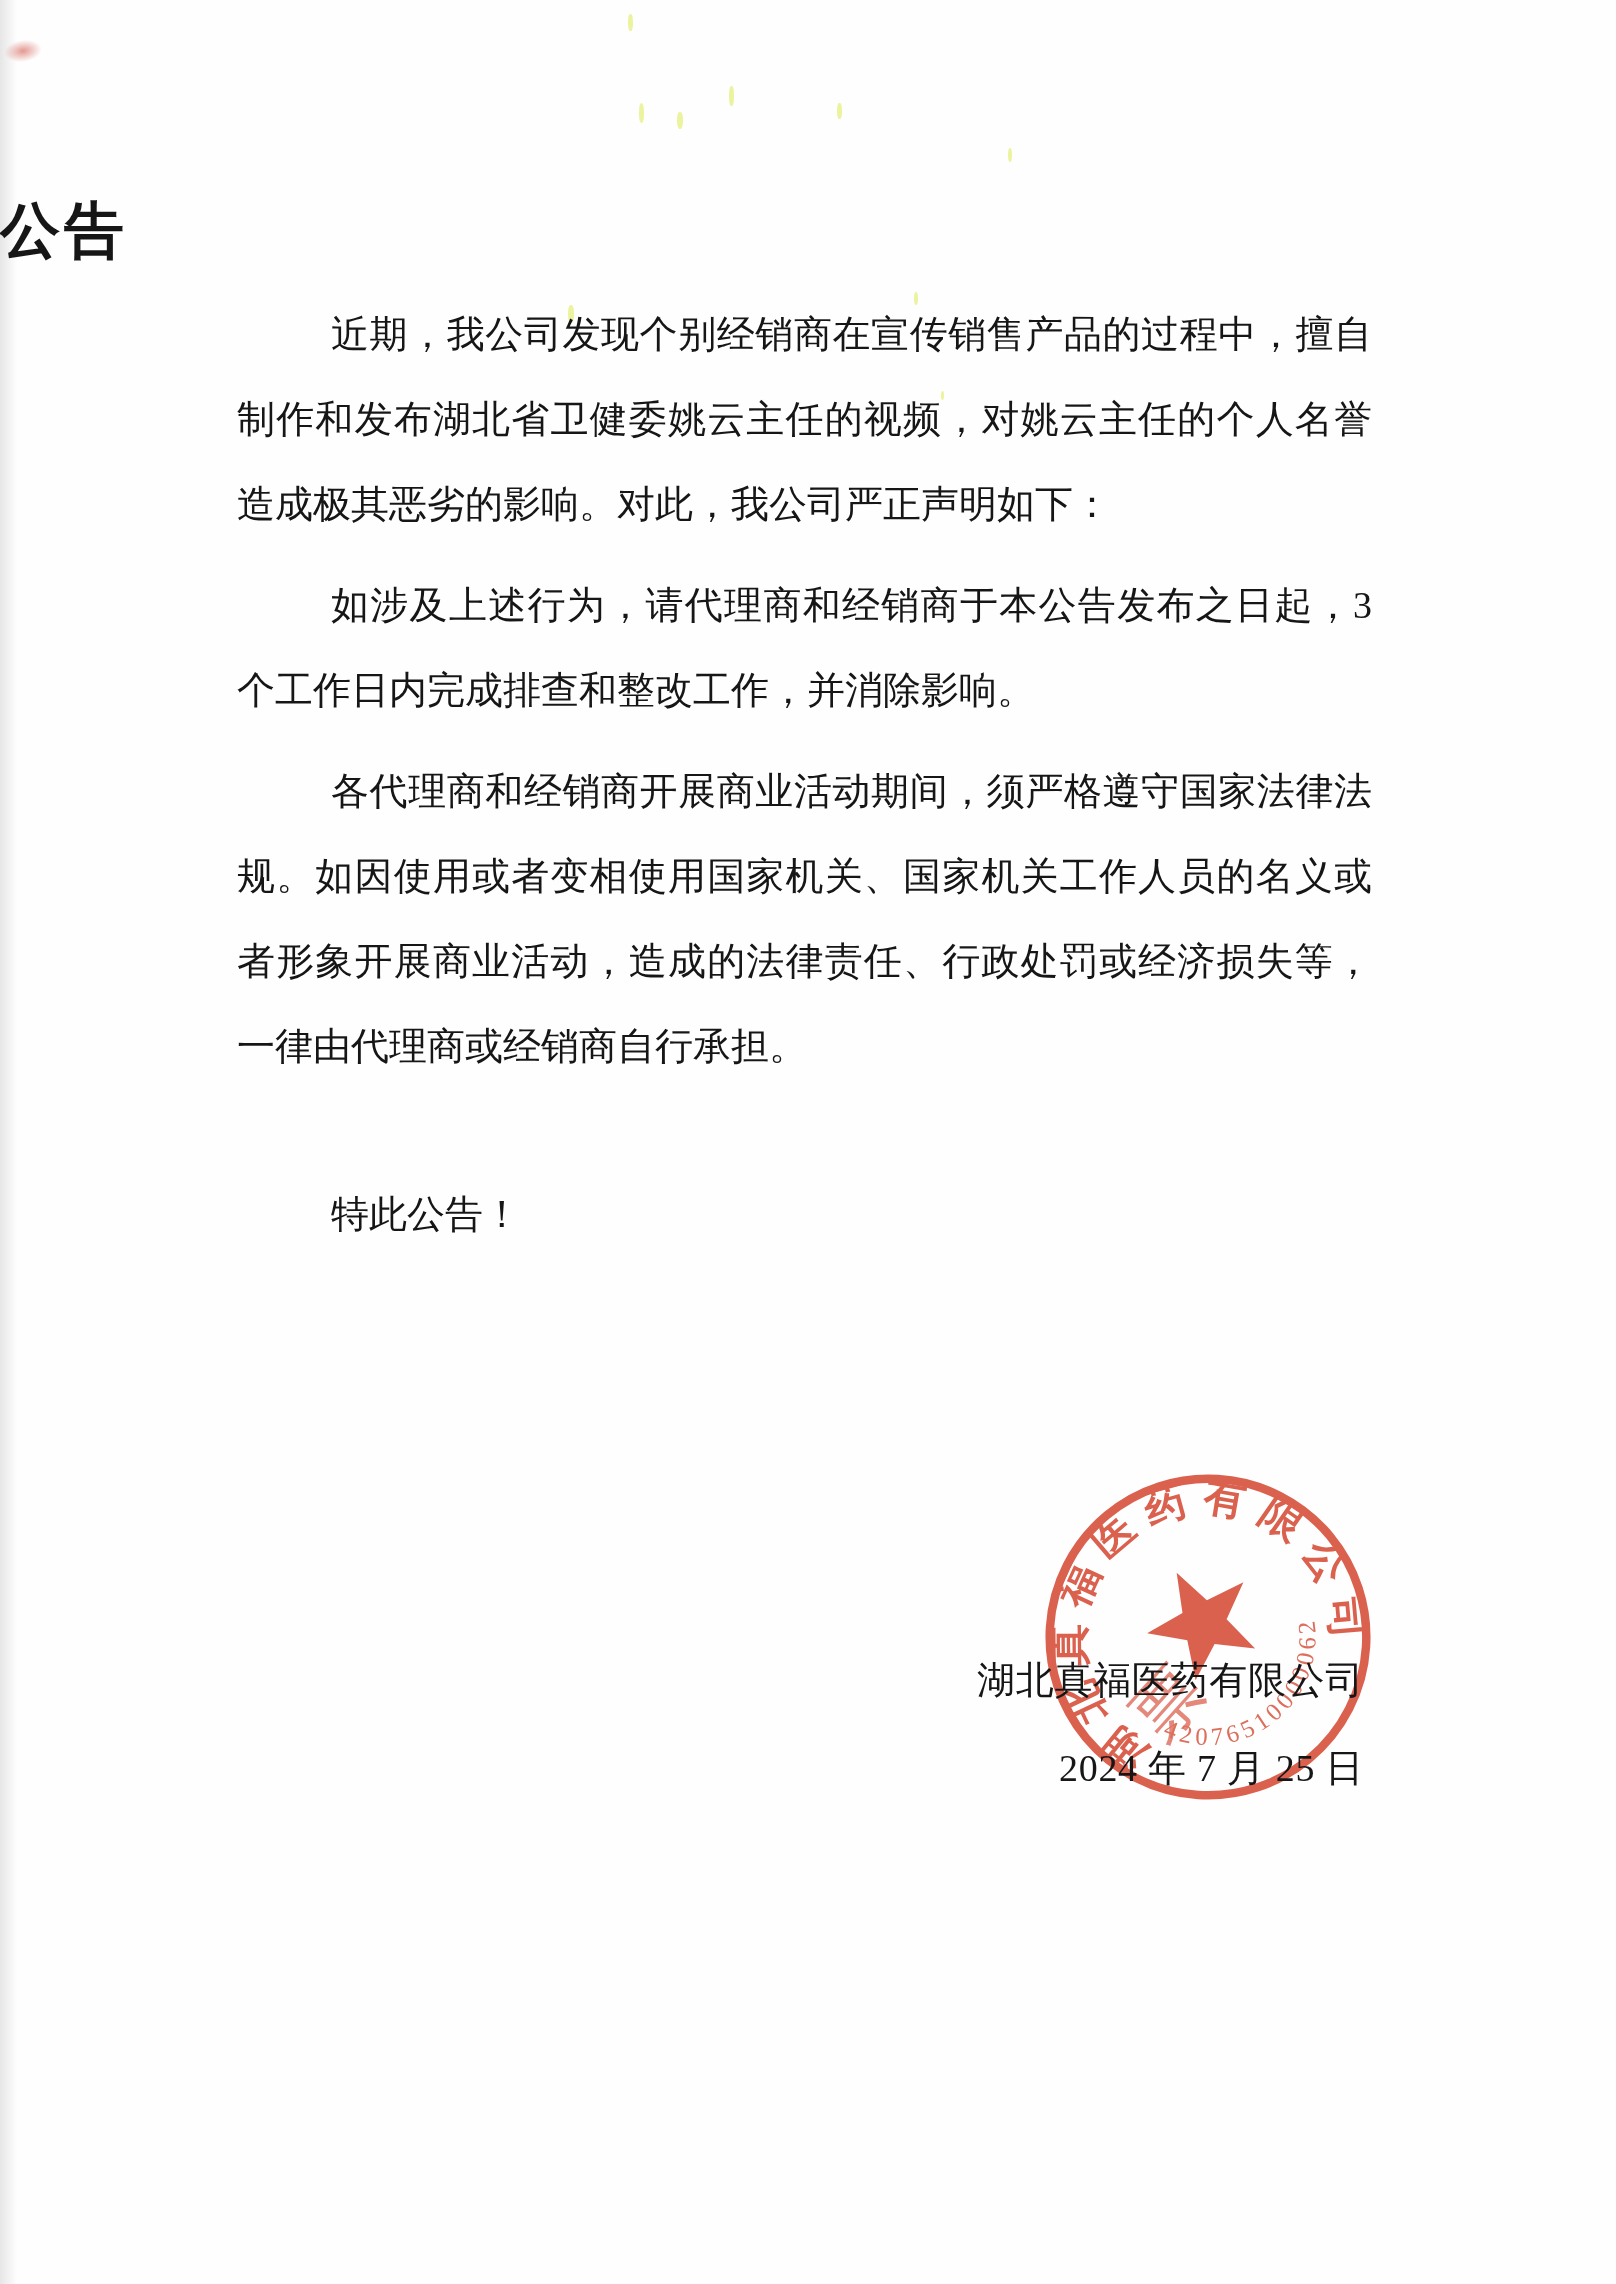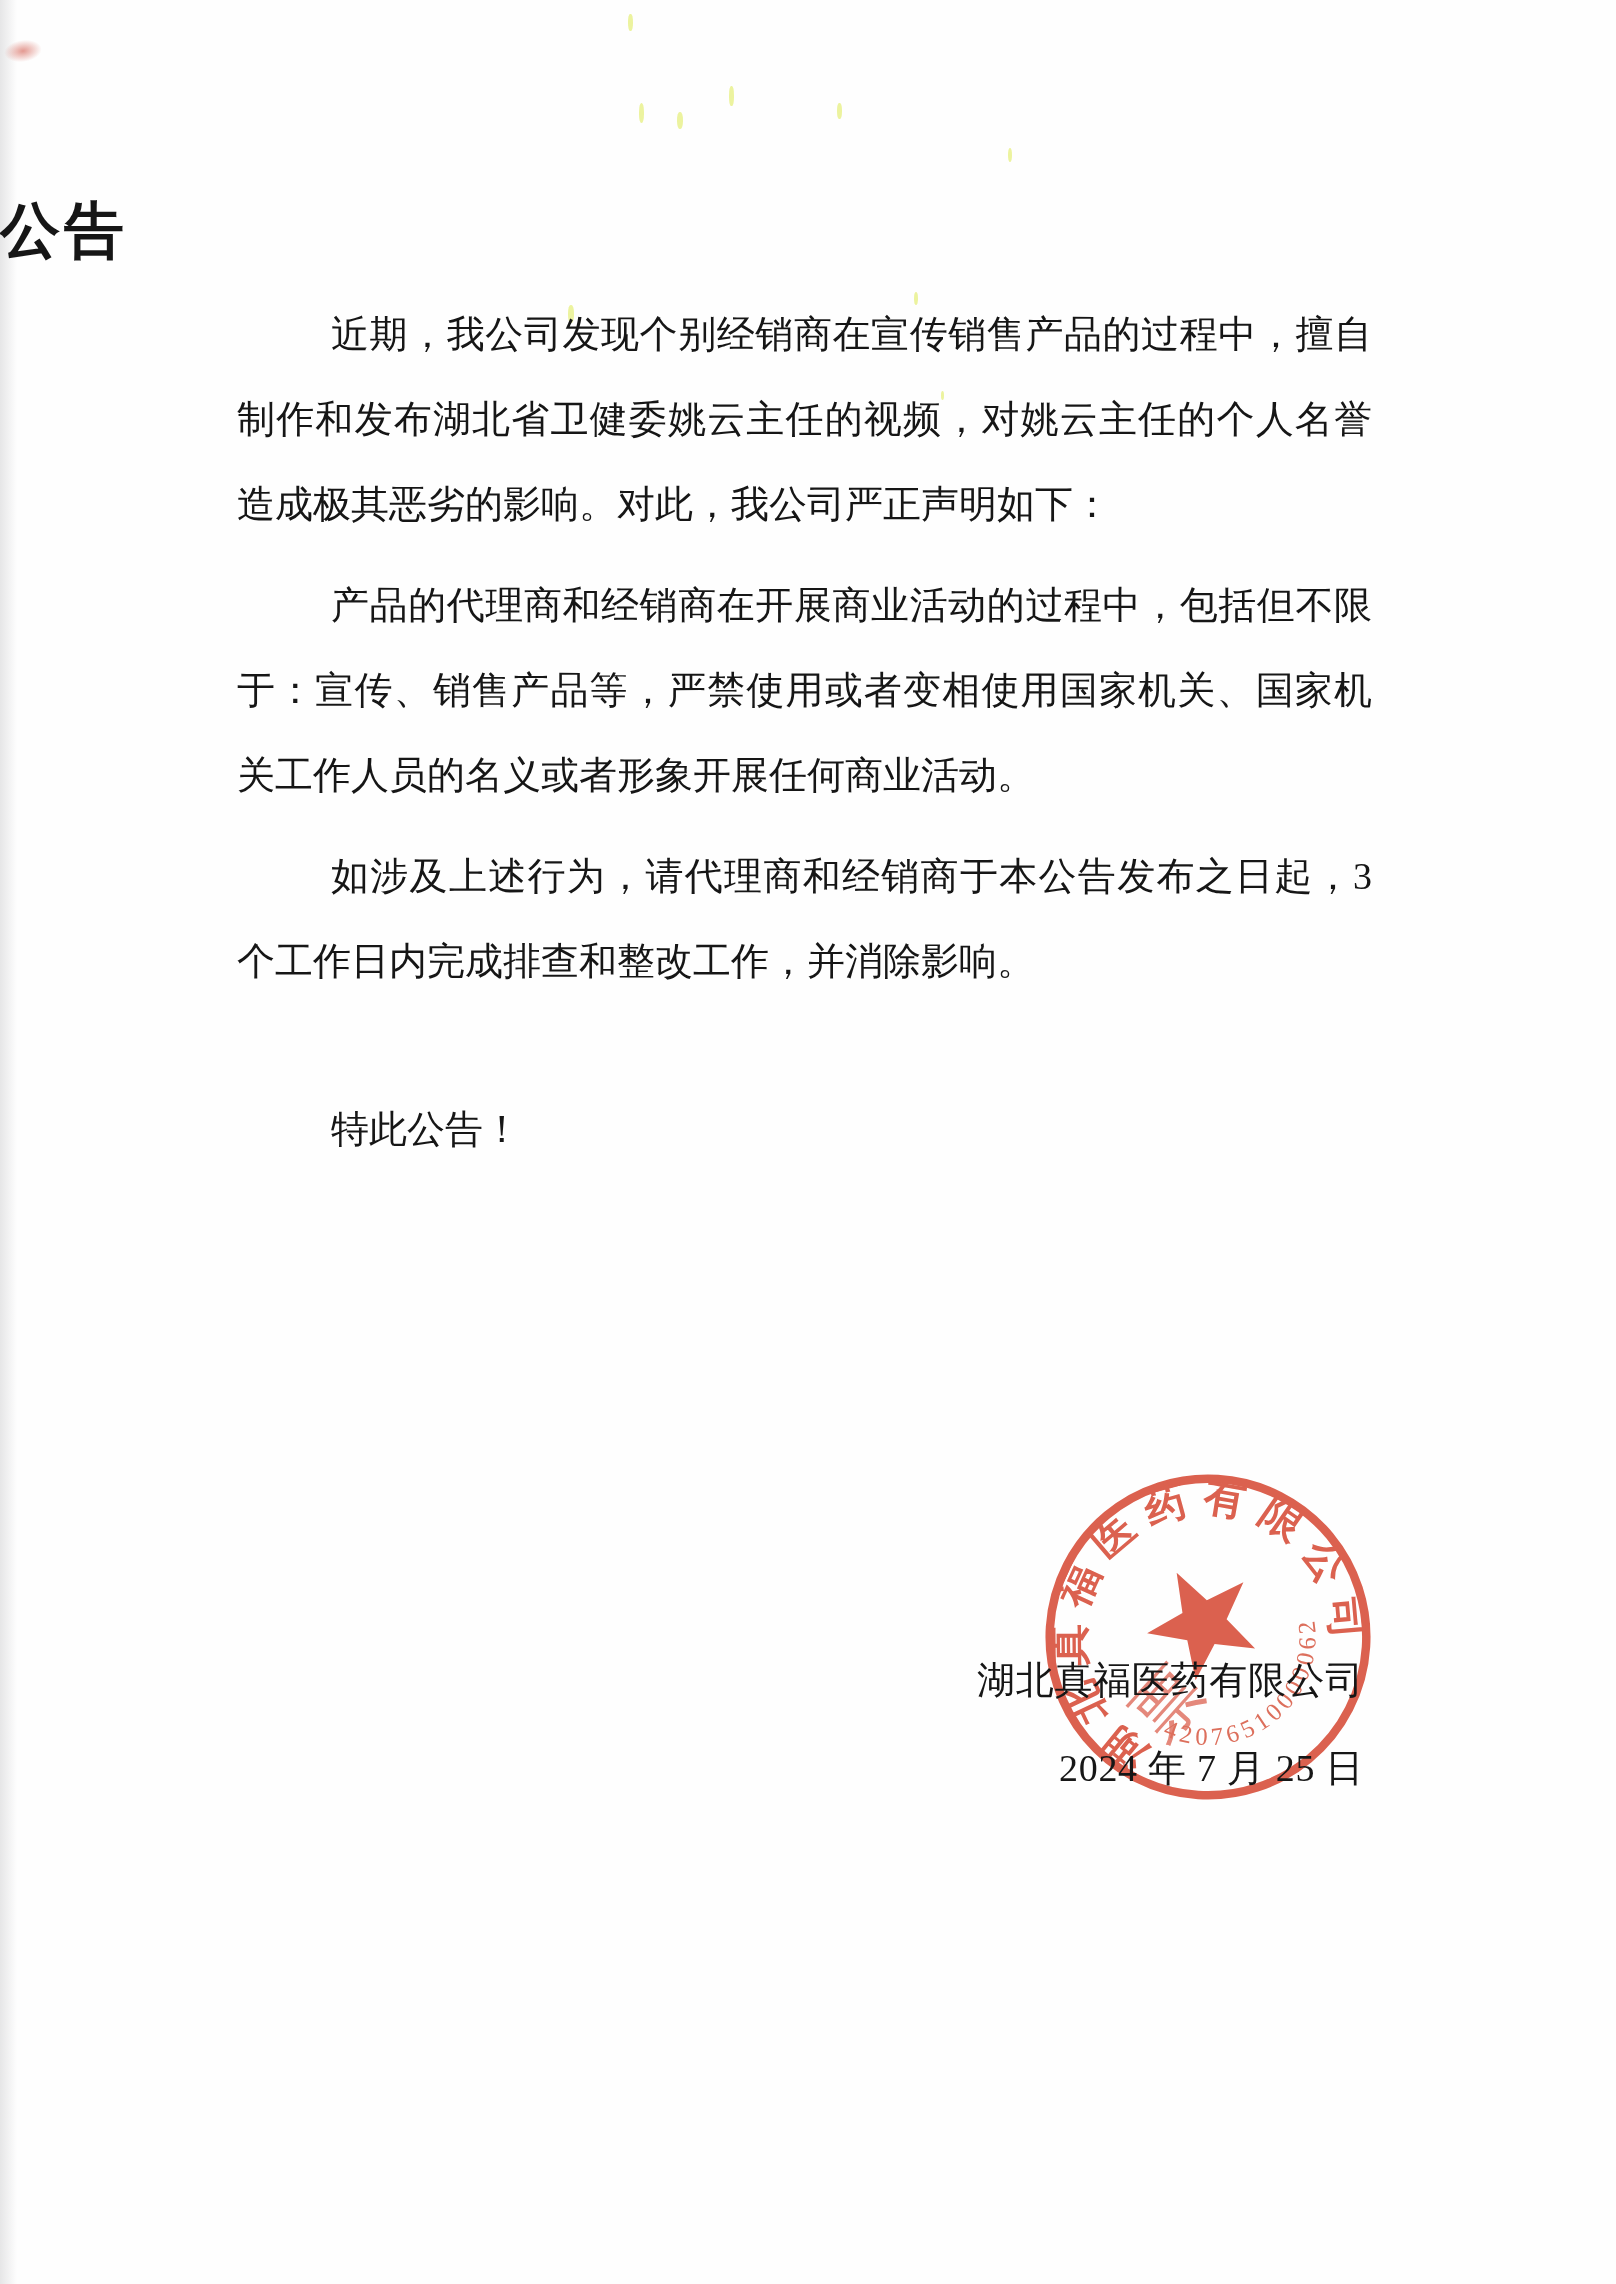--- a/index.html
+++ b/index.html
@@ -118,22 +118,22 @@
   <div class="speck sp5"></div>
   <div class="speck sp6"></div>
   <div class="speck sp7"></div>
   <div class="speck sp8"></div>
   <div class="speck sp9"></div>
 
   <h1 class="title">公告</h1>
 
   <div class="body-text">
     <p>近期，我公司发现个别经销商在宣传销售产品的过程中，擅自制作和发布湖北省卫健委姚云主任的视频，对姚云主任的个人名誉造成极其恶劣的影响。对此，我公司严正声明如下：</p>
-    <p>产品的代理商和经销商在开展商业活动的过程中，包括但不限于：宣传、销售产品等，严禁使用或者变相使用国家机关、国家机关工作人员的名义或者形象开展任何商业活动。</p>
     <p>如涉及上述行为，请代理商和经销商于本公告发布之日起，3 个工作日内完成排查和整改工作，并消除影响。</p>
+    <p>各代理商和经销商开展商业活动期间，须严格遵守国家法律法规。如因使用或者变相使用国家机关、国家机关工作人员的名义或者形象开展商业活动，造成的法律责任、行政处罚或经济损失等，一律由代理商或经销商自行承担。</p>
     <p class="closing">特此公告！</p>
   </div>
 
   <svg class="seal" viewBox="-350 -350 700 700" xmlns="http://www.w3.org/2000/svg">
     <g transform="rotate(-18)" opacity="0.9">
       <circle r="243" fill="none" stroke-width="13" stroke="#d9503c"></circle>
       <path id="sealTextPath" d="M 0 192 A 192 192 0 1 1 0 -192 A 192 192 0 1 1 0 192" fill="none"></path>
       <text font-size="64" letter-spacing="20" font-weight="bold" fill="#d9503c">
         <textPath href="#sealTextPath" startOffset="150">湖北真福医药有限公司</textPath>
       </text>

